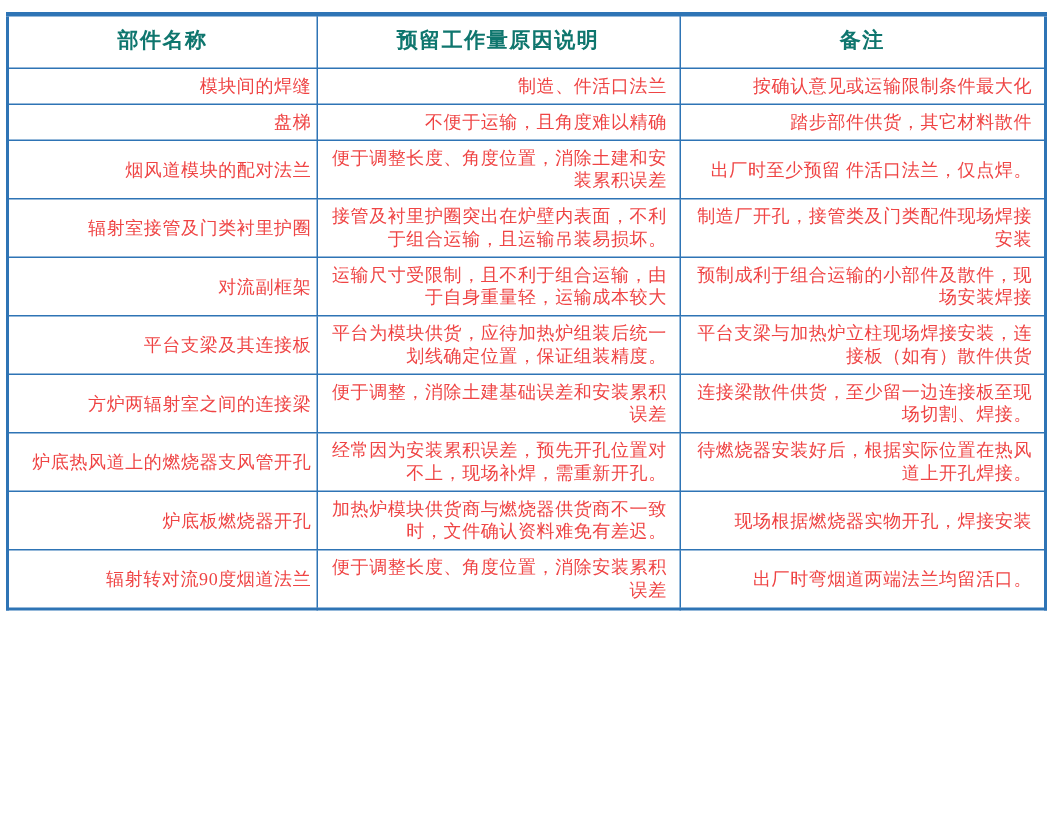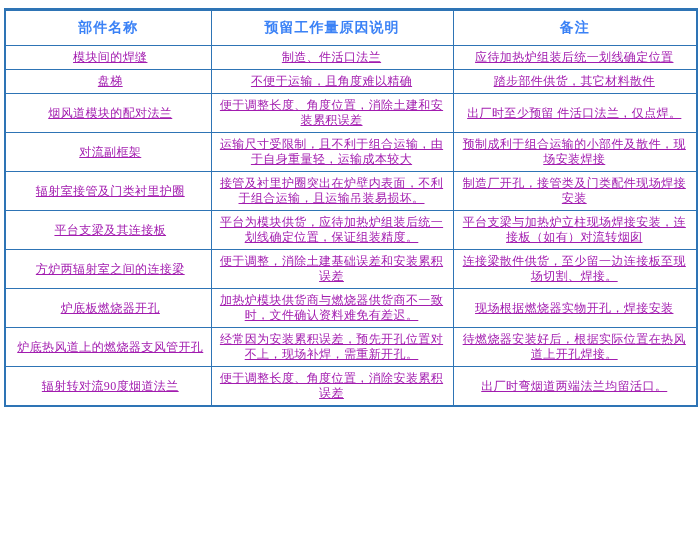--- a/index.html
+++ b/index.html
@@ -23,36 +23,35 @@
   table.spec-table, table.spec-table th, table.spec-table td {
     border: 1.5px solid #2e74b5;
   }
   table.spec-table {
     border-width: 2.5px;
     border-top-width: 3px;
   }
   th {
     font-size: 14px;
     font-weight: bold;
-    color: #3b82f6;
+    color: #0f766e;
     text-align: center;
     vertical-align: middle;
     padding: 9px 4px;
     letter-spacing: 1px;
     line-height: 16px;
   }
   td {
     font-size: 12px;
-    color: #a21caf;
-    text-align: center;
+    color: #ef4444;
+    text-align: right;
     vertical-align: middle;
     padding: 4px 8px 4px 7px;
     letter-spacing: 0.4px;
     line-height: 15px;
-    text-decoration: underline;
   }
   td.part-cell { padding-right: 3px; }
 </style>
 </head>
 <body>
 
 <div class="page">
   <table class="spec-table">
     <colgroup>
       <col style="width:206px">
@@ -63,61 +62,61 @@
       <tr>
         <th>部件名称</th>
         <th>预留工作量原因说明</th>
         <th>备注</th>
       </tr>
     </thead>
     <tbody>
       <tr>
         <td class="part-cell">模块间的焊缝</td>
         <td>制造、件活口法兰</td>
-        <td>应待加热炉组装后统一划线确定位置</td>
+        <td>按确认意见或运输限制条件最大化</td>
       </tr>
       <tr>
         <td class="part-cell">盘梯</td>
         <td>不便于运输，且角度难以精确</td>
         <td>踏步部件供货，其它材料散件</td>
       </tr>
       <tr>
         <td class="part-cell">烟风道模块的配对法兰</td>
         <td>便于调整长度、角度位置，消除土建和安装累积误差</td>
         <td>出厂时至少预留 件活口法兰，仅点焊。</td>
       </tr>
       <tr>
+        <td class="part-cell">辐射室接管及门类衬里护圈</td>
+        <td>接管及衬里护圈突出在炉壁内表面，不利于组合运输，且运输吊装易损坏。</td>
+        <td>制造厂开孔，接管类及门类配件现场焊接安装</td>
+      </tr>
+      <tr>
         <td class="part-cell">对流副框架</td>
         <td>运输尺寸受限制，且不利于组合运输，由于自身重量轻，运输成本较大</td>
         <td>预制成利于组合运输的小部件及散件，现场安装焊接</td>
       </tr>
       <tr>
-        <td class="part-cell">辐射室接管及门类衬里护圈</td>
-        <td>接管及衬里护圈突出在炉壁内表面，不利于组合运输，且运输吊装易损坏。</td>
-        <td>制造厂开孔，接管类及门类配件现场焊接安装</td>
-      </tr>
-      <tr>
         <td class="part-cell">平台支梁及其连接板</td>
         <td>平台为模块供货，应待加热炉组装后统一划线确定位置，保证组装精度。</td>
-        <td>平台支梁与加热炉立柱现场焊接安装，连接板（如有）对流转烟囱</td>
+        <td>平台支梁与加热炉立柱现场焊接安装，连接板（如有）散件供货</td>
       </tr>
       <tr>
         <td class="part-cell">方炉两辐射室之间的连接梁</td>
         <td>便于调整，消除土建基础误差和安装累积误差</td>
         <td>连接梁散件供货，至少留一边连接板至现场切割、焊接。</td>
       </tr>
       <tr>
+        <td class="part-cell">炉底热风道上的燃烧器支风管开孔</td>
+        <td>经常因为安装累积误差，预先开孔位置对不上，现场补焊，需重新开孔。</td>
+        <td>待燃烧器安装好后，根据实际位置在热风道上开孔焊接。</td>
+      </tr>
+      <tr>
         <td class="part-cell">炉底板燃烧器开孔</td>
         <td>加热炉模块供货商与燃烧器供货商不一致时，文件确认资料难免有差迟。</td>
         <td>现场根据燃烧器实物开孔，焊接安装</td>
-      </tr>
-      <tr>
-        <td class="part-cell">炉底热风道上的燃烧器支风管开孔</td>
-        <td>经常因为安装累积误差，预先开孔位置对不上，现场补焊，需重新开孔。</td>
-        <td>待燃烧器安装好后，根据实际位置在热风道上开孔焊接。</td>
       </tr>
       <tr>
         <td class="part-cell">辐射转对流90度烟道法兰</td>
         <td>便于调整长度、角度位置，消除安装累积误差</td>
         <td>出厂时弯烟道两端法兰均留活口。</td>
       </tr>
     </tbody>
   </table>
 </div>
 

